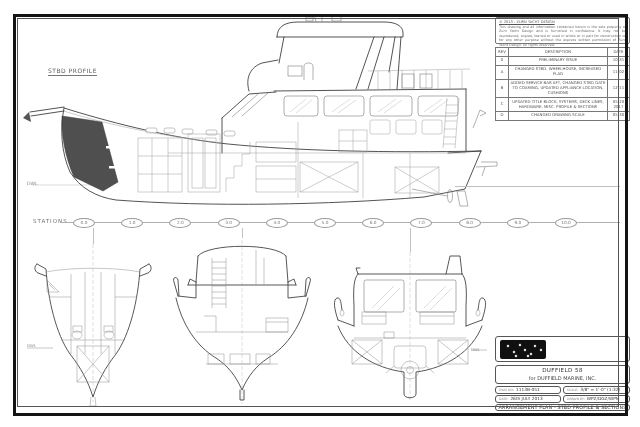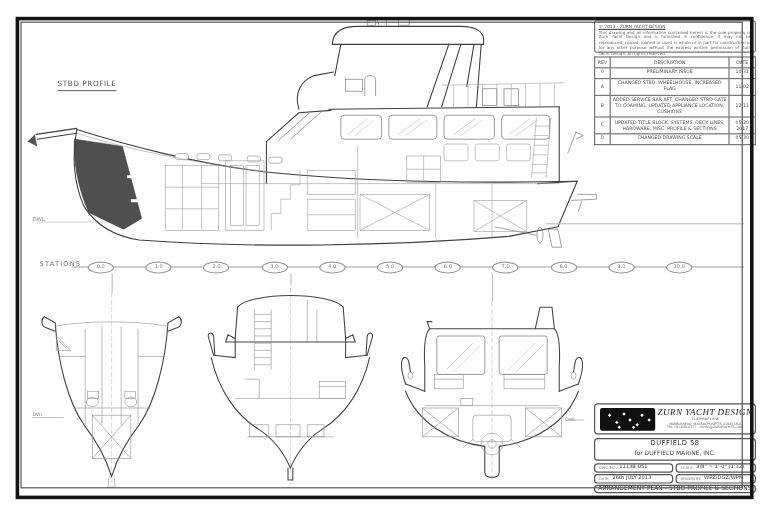--- a/index.html
+++ b/index.html
@@ -316,26 +316,20 @@
       <span class="star" style="left:7px;top:5px"></span>
       <span class="star" style="left:13px;top:11px"></span>
       <span class="star" style="left:19px;top:4px"></span>
       <span class="star" style="left:24px;top:9px"></span>
       <span class="star" style="left:30px;top:13px"></span>
       <span class="star" style="left:34px;top:5px"></span>
       <span class="star" style="left:40px;top:9px"></span>
       <span class="star" style="left:15px;top:15px"></span>
       <span class="star" style="left:27px;top:15px"></span>
     </div>
-    <div id="logo-right">
-      <div id="company-name">ZURN YACHT DESIGN</div>
-      <div class="addr">1 LATHROP LANE</div>
-      <div class="addr">MARBLEHEAD, MASSACHUSETTS 01945 USA</div>
-      <div class="addr">TEL 781.639.0777  -  DOUG@ZURNYACHTS.COM</div>
-    </div>
   </div>
 
   <div class="abs tb-box" id="project-box">
     <div id="project-name">DUFFIELD 58</div>
     <div id="client-name">for DUFFIELD MARINE, INC.</div>
   </div>
 
   <div class="abs tb-box field-box" id="f-dwg">
     <span class="field-label">DWG NO:</span>
     <span class="field-value">1113B-051</span>

